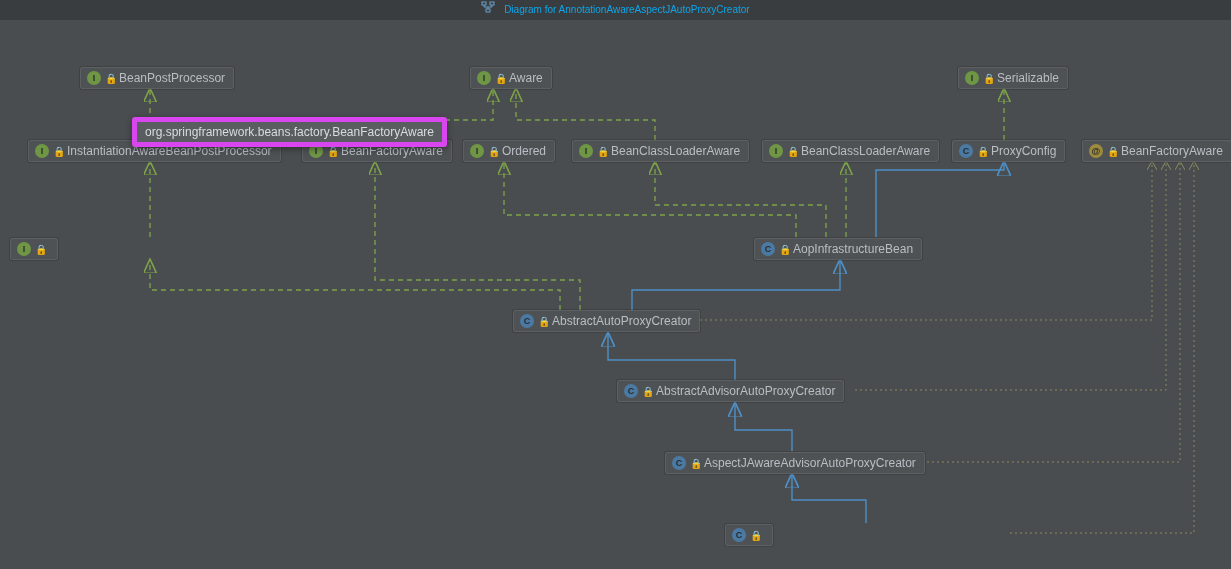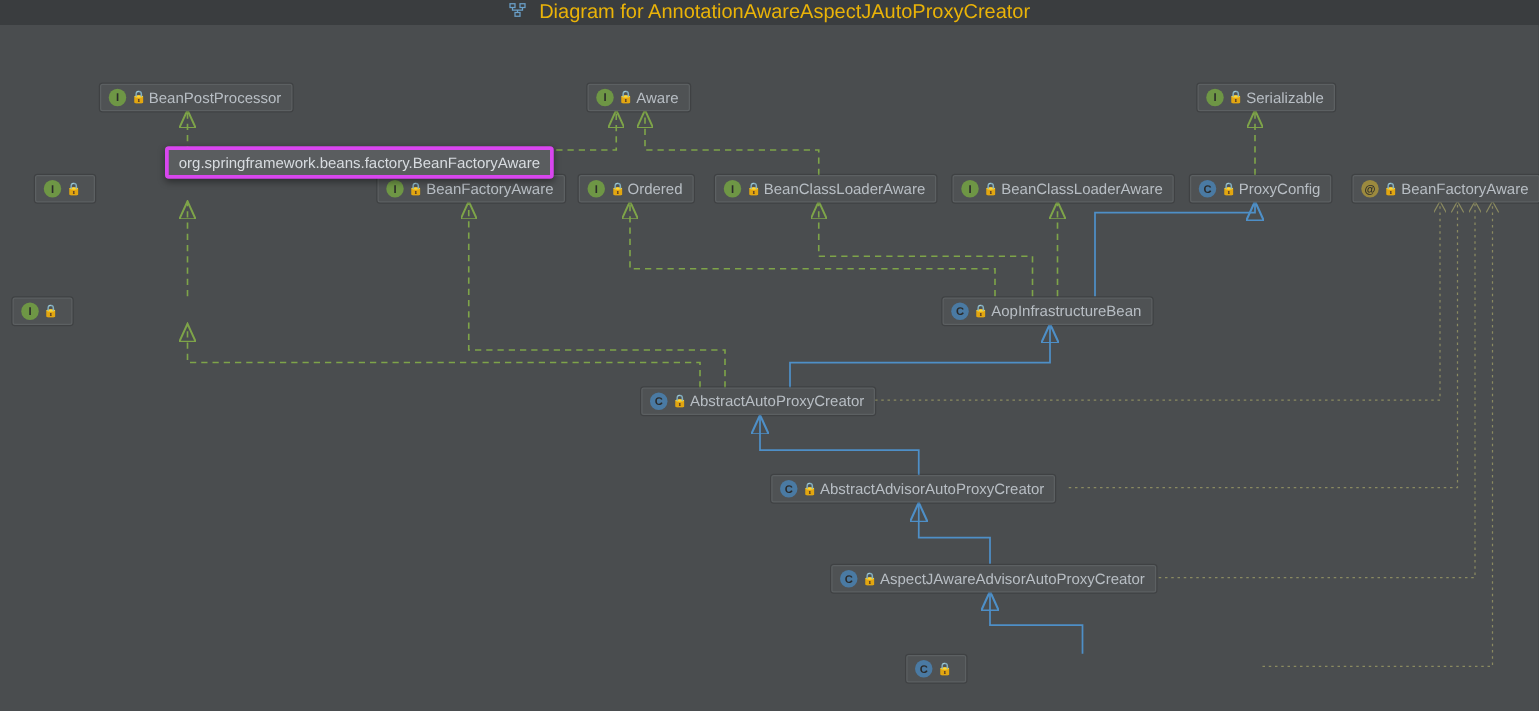--- a/index.html
+++ b/index.html
@@ -14,22 +14,22 @@
     overflow: hidden;
   }
   .titlebar {
     position: absolute;
     top: 0; left: 0; right: 0;
     height: 20px;
     background: #3a3d3f;
     border-bottom: 1px solid #2d2f30;
     text-align: center;
     line-height: 20px;
-    color: #eab308;
-    font-size: 16px;
+    color: #0ea5e9;
+    font-size: 10px;
   }
   .titlebar .ticon {
     display: inline-block;
     vertical-align: middle;
     margin-right: 6px;
     color: #5a7f9e;
   }
   .canvas {
     position: absolute;
     top: 20px; left: 0; right: 0; bottom: 0;
@@ -74,21 +74,21 @@
     color: #b08f3e;
     font-size: 10px;
   }
   .icon-interface { background: #6e9645; color: #e8f0dc; }
   .icon-class     { background: #4a7aa3; color: #dde9f3; }
   .icon-annotation{ background: #9c8a3e; color: #f0ebd6; }
   .tooltip {
     position: absolute;
     background: #5a5d5f;
     color: #d8dce0;
-    border: 3px solid #d946ef;
+    border: 5px solid #d946ef;
     border-radius: 3px;
     padding: 3px 8px;
     font-size: 12px;
     box-shadow: 0 2px 6px rgba(0,0,0,0.4);
     z-index: 10;
   }
 </style>
 </head>
 <body>
 
@@ -171,20 +171,21 @@
     <span>Serializable</span>
   </div>
 
   <div class="tooltip" style="left:132px; top:97px;">
     <span>org.springframework.beans.factory.BeanFactoryAware</span>
   </div>
 
   <div class="node" style="left:28px; top:120px;">
     <span class="icon icon-interface">I</span>
     <span class="lock">🔒</span>
+    <span>InstantiationAwareBeanPostProcessor</span>
   </div>
   <div class="node" style="left:302px; top:120px;">
     <span class="icon icon-interface">I</span>
     <span class="lock">🔒</span>
     <span>BeanFactoryAware</span>
   </div>
   <div class="node" style="left:463px; top:120px;">
     <span class="icon icon-interface">I</span>
     <span class="lock">🔒</span>
     <span>Ordered</span>

